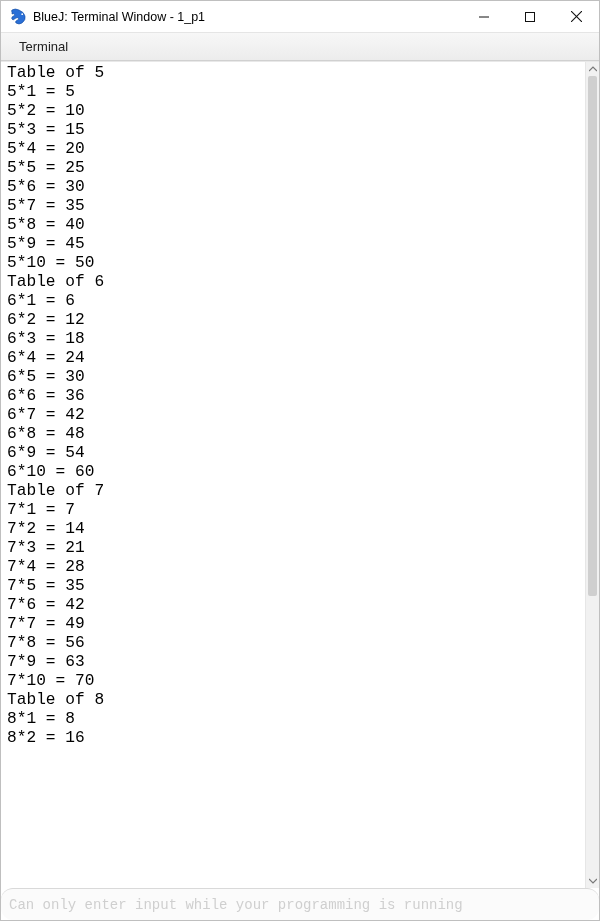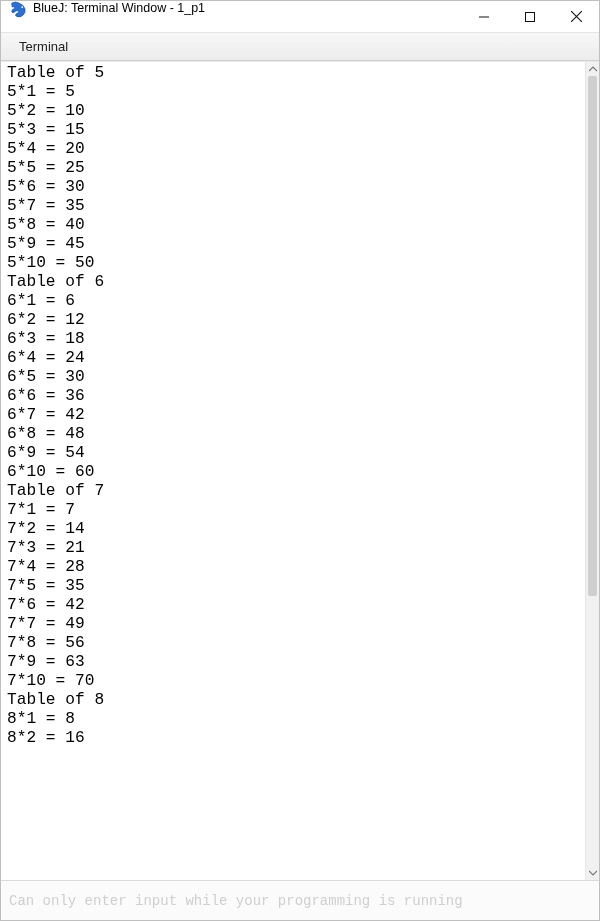--- a/index.html
+++ b/index.html
@@ -13,21 +13,21 @@
   .window {
     width: 600px; height: 921px;
     border: 1px solid #bfbfbf;
     display: flex;
     flex-direction: column;
     background: #fff;
   }
   .titlebar {
     height: 32px;
     display: flex;
-    align-items: flex-start;
+    align-items: center;
     background: #fff;
     border-bottom: 1px solid #e5e5e5;
     user-select: none;
   }
   .titlebar .app-icon {
     width: 18px; height: 18px;
     margin: 0 6px 0 8px;
     flex-shrink: 0;
   }
   .titlebar .title {
@@ -100,31 +100,32 @@
   .scroll-down { bottom: 0; }
   .scroll-thumb {
     position: absolute;
     left: 2px; right: 2px;
     top: 14px;
     height: 520px;
     background: #cfcfcf;
     border-radius: 2px;
   }
   .statusbar {
-    height: 40px;
+    height: 32px;
     border-top: 1px solid #d9d9d9;
     background: #fbfbfb;
     display: flex;
     align-items: center;
     padding: 0 8px;
     font-family: "Courier New", monospace;
     font-size: 14px;
     color: #cfcfcf;
     white-space: nowrap;
     overflow: hidden;
+    border-radius: 12px;
   }
 </style>
 </head>
 <body>
 
 <div class="window">
 
   <div class="titlebar">
     <span class="app-icon">
       <svg viewBox="0 0 18 18" width="18" height="18">

